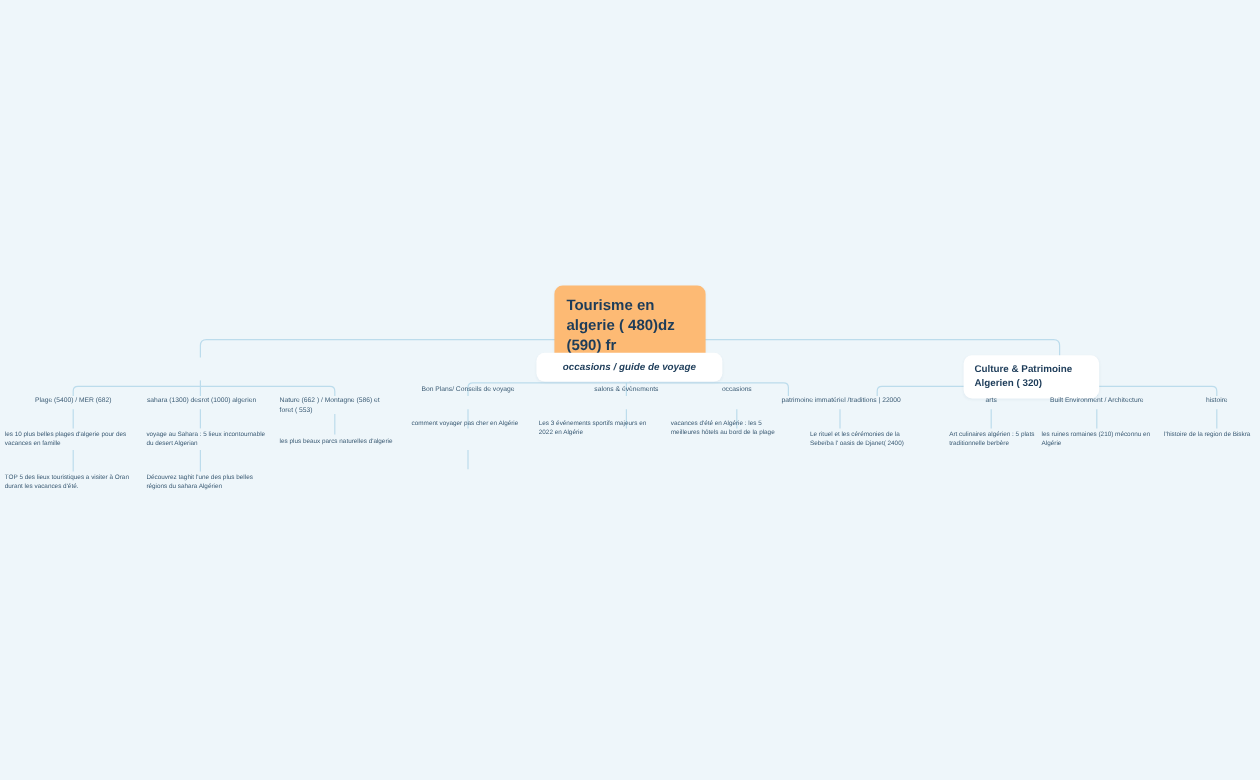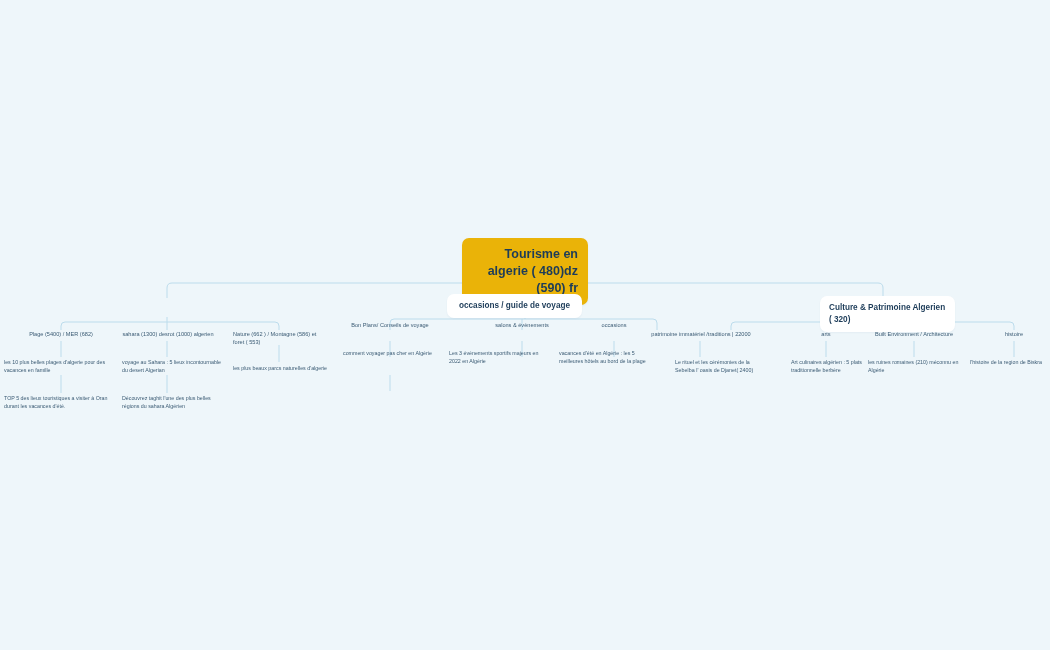--- a/index.html
+++ b/index.html
@@ -27,27 +27,27 @@
     width: 1050px;
     height: 650px;
     pointer-events: none;
   }
   .node {
     position: absolute;
     box-sizing: border-box;
   }
   
   .n0 {
-    background: #eab308;
+    background: #fdba74;
     border-radius: 7px;
     color: #1d3c59;
     font-weight: bold;
     font-size: 12.5px;
     line-height: 1.35;
-    text-align: right;
+    text-align: left;
     padding: 8px 10px;
     box-shadow: 0 1px 2px rgba(40,80,110,0.06);
   }
   
   .n1 {
     background: #ffffff;
     border-radius: 7px;
     color: #1d3c59;
     font-weight: bold;
     font-size: 8.2px;
@@ -146,21 +146,21 @@
     <span>Découvrez taghit l'une des plus belles régions du sahara Algérien</span>
   </div>
 
   <div class="node n2" style="left:231px; top:329px; width:96px;">
     <span>Nature (662 ) / Montagne (586) et foret ( 553)</span>
   </div>
   <div class="node n3" style="left:231px; top:363px; width:100px;">
     <span>les plus beaux parcs naturelles d'algerie</span>
   </div>
 
-  <div class="node n1 center" style="left:447px; top:294px; width:135px;">
+  <div class="node n1 center" style="left:447px; top:294px; width:155px;font-style:italic;">
     <span>occasions  / guide de voyage</span>
   </div>
 
   <div class="node n2 center" style="left:339px; top:320px; width:102px;">
     <span>Bon Plans/ Conseils de voyage</span>
   </div>
   <div class="node n3" style="left:341px; top:348px; width:100px;">
     <span>comment voyager pas cher en Algérie</span>
   </div>
 
@@ -171,21 +171,21 @@
     <span>Les 3 événements sportifs majeurs en 2022 en Algérie</span>
   </div>
 
   <div class="node n2 center" style="left:575px; top:320px; width:78px;">
     <span>occasions</span>
   </div>
   <div class="node n3" style="left:557px; top:348px; width:102px;">
     <span>vacances d'été en Algérie : les 5 meilleures hôtels au bord de la plage</span>
   </div>
 
-  <div class="node n1" style="left:820px; top:296px; width:135px;">
+  <div class="node n1" style="left:803px; top:296px; width:113px;">
     <span>Culture &amp; Patrimoine Algerien ( 320)</span>
   </div>
 
   <div class="node n2 center" style="left:648px; top:329px; width:106px;">
     <span>patrimoine immatériel /traditions | 22000</span>
   </div>
   <div class="node n3" style="left:673px; top:357px; width:96px;">
     <span>Le rituel et les cérémonies de la Sebeïba l' oasis de Djanet( 2400)</span>
   </div>
 

